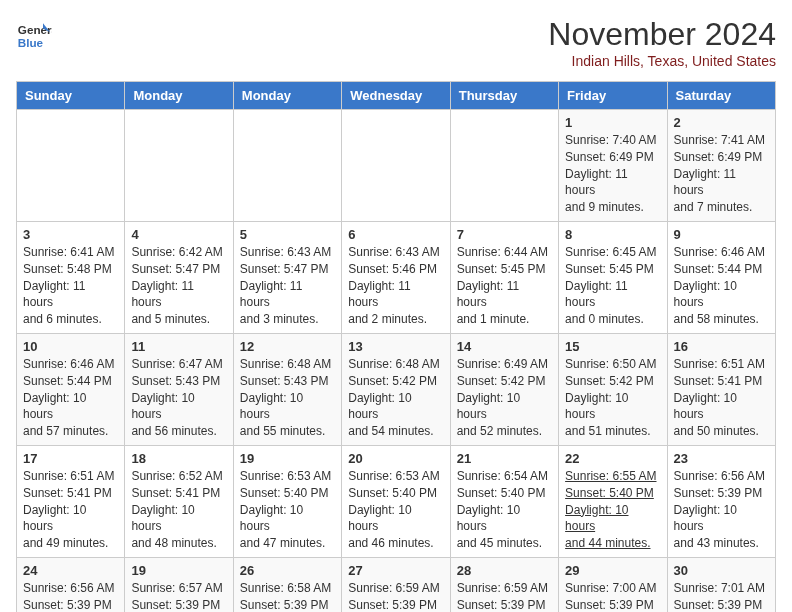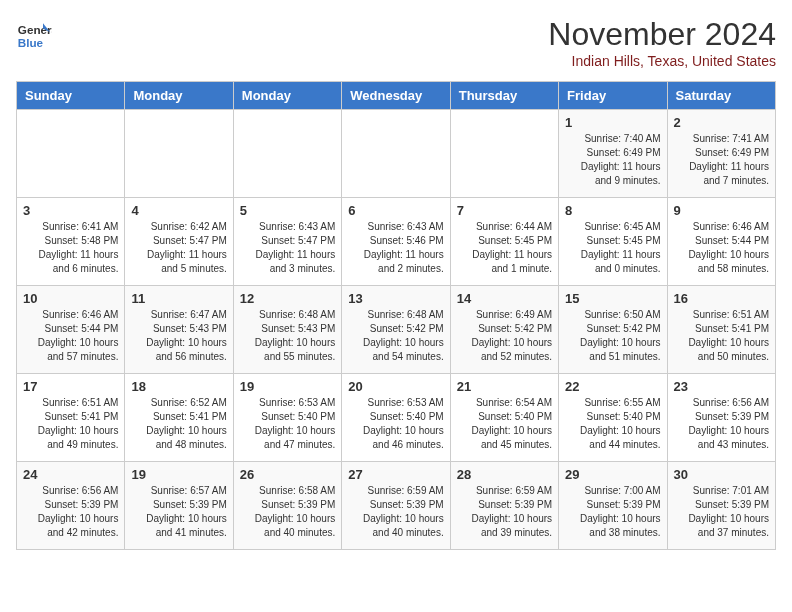--- a/index.html
+++ b/index.html
@@ -67,24 +67,23 @@
     tbody tr:nth-child(even) td {
       background: #fff;
     }
     .day-num {
       font-size: 13px;
       font-weight: bold;
       display: block;
       margin-bottom: 2px;
     }
     .cell-content {
-      font-size: 10px;
+      font-size: 12px;
       line-height: 1.4;
       color: #333;
-      text-align: right;
     }
     .empty-cell {
       background: #fff !important;
     }
   </style>
 </head>
 <body>
 
 <div class="header-area">
   <div class="logo">
@@ -267,21 +266,21 @@
         </td>
         <td>
           <span class="day-num">21</span>
           <div class="cell-content" style="white-space: pre-line;">Sunrise: 6:54 AM
 Sunset: 5:40 PM
 Daylight: 10 hours
 and 45 minutes.</div>
         </td>
         <td>
           <span class="day-num">22</span>
-          <div class="cell-content" style="white-space: pre-line;">Sunrise: 6:55 AM
+          <div class="cell-content" style="white-space: pre-line; text-decoration: underline;">Sunrise: 6:55 AM
 Sunset: 5:40 PM
 Daylight: 10 hours
 and 44 minutes.</div>
         </td>
         <td>
           <span class="day-num">23</span>
           <div class="cell-content" style="white-space: pre-line;">Sunrise: 6:56 AM
 Sunset: 5:39 PM
 Daylight: 10 hours
 and 43 minutes.</div>

